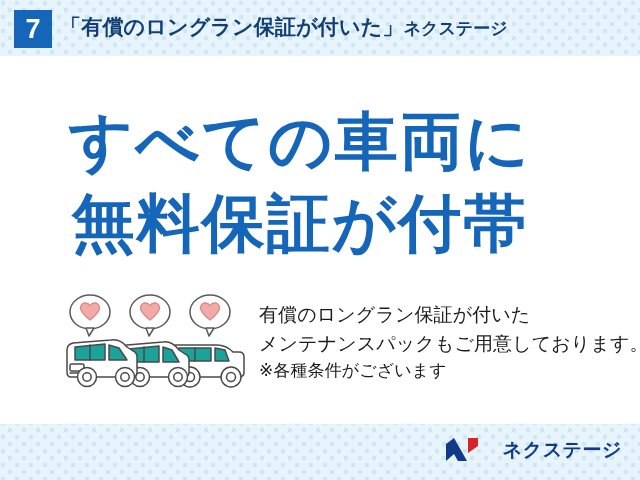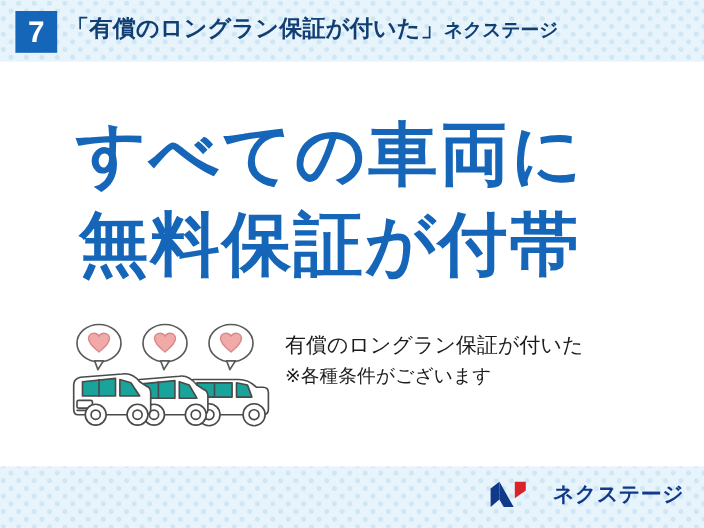--- a/index.html
+++ b/index.html
@@ -246,20 +246,21 @@
             <circle cx="66" cy="85" r="9.5" fill="#ffffff" stroke="#4a4a4a"></circle>
             <circle cx="66" cy="85" r="4.2" fill="#ffffff" stroke="#4a4a4a"></circle>
           </g>
 
         </g>
       </svg>
     </div>
 
     <div class="body-copy">
       <div class="body-line">有償のロングラン保証が付いた</div>
+      <div class="body-line">メンテナンスパックもご用意しております。</div>
       <div class="body-note">※各種条件がございます</div>
     </div>
   </div>
 
   <div class="footer">
     <div class="brand">
       <svg width="34" height="25" viewBox="0 0 34 25">
         <path d="M1 24 L1 7 L9 1 L9 17 Z" fill="#10398a"></path>
         <path d="M9 1 L22 24 L13 24 L9 17 Z" fill="#10398a"></path>
         <path d="M23 1 L33 1 L33 9 L23 16 Z" fill="#d8232a"></path>

